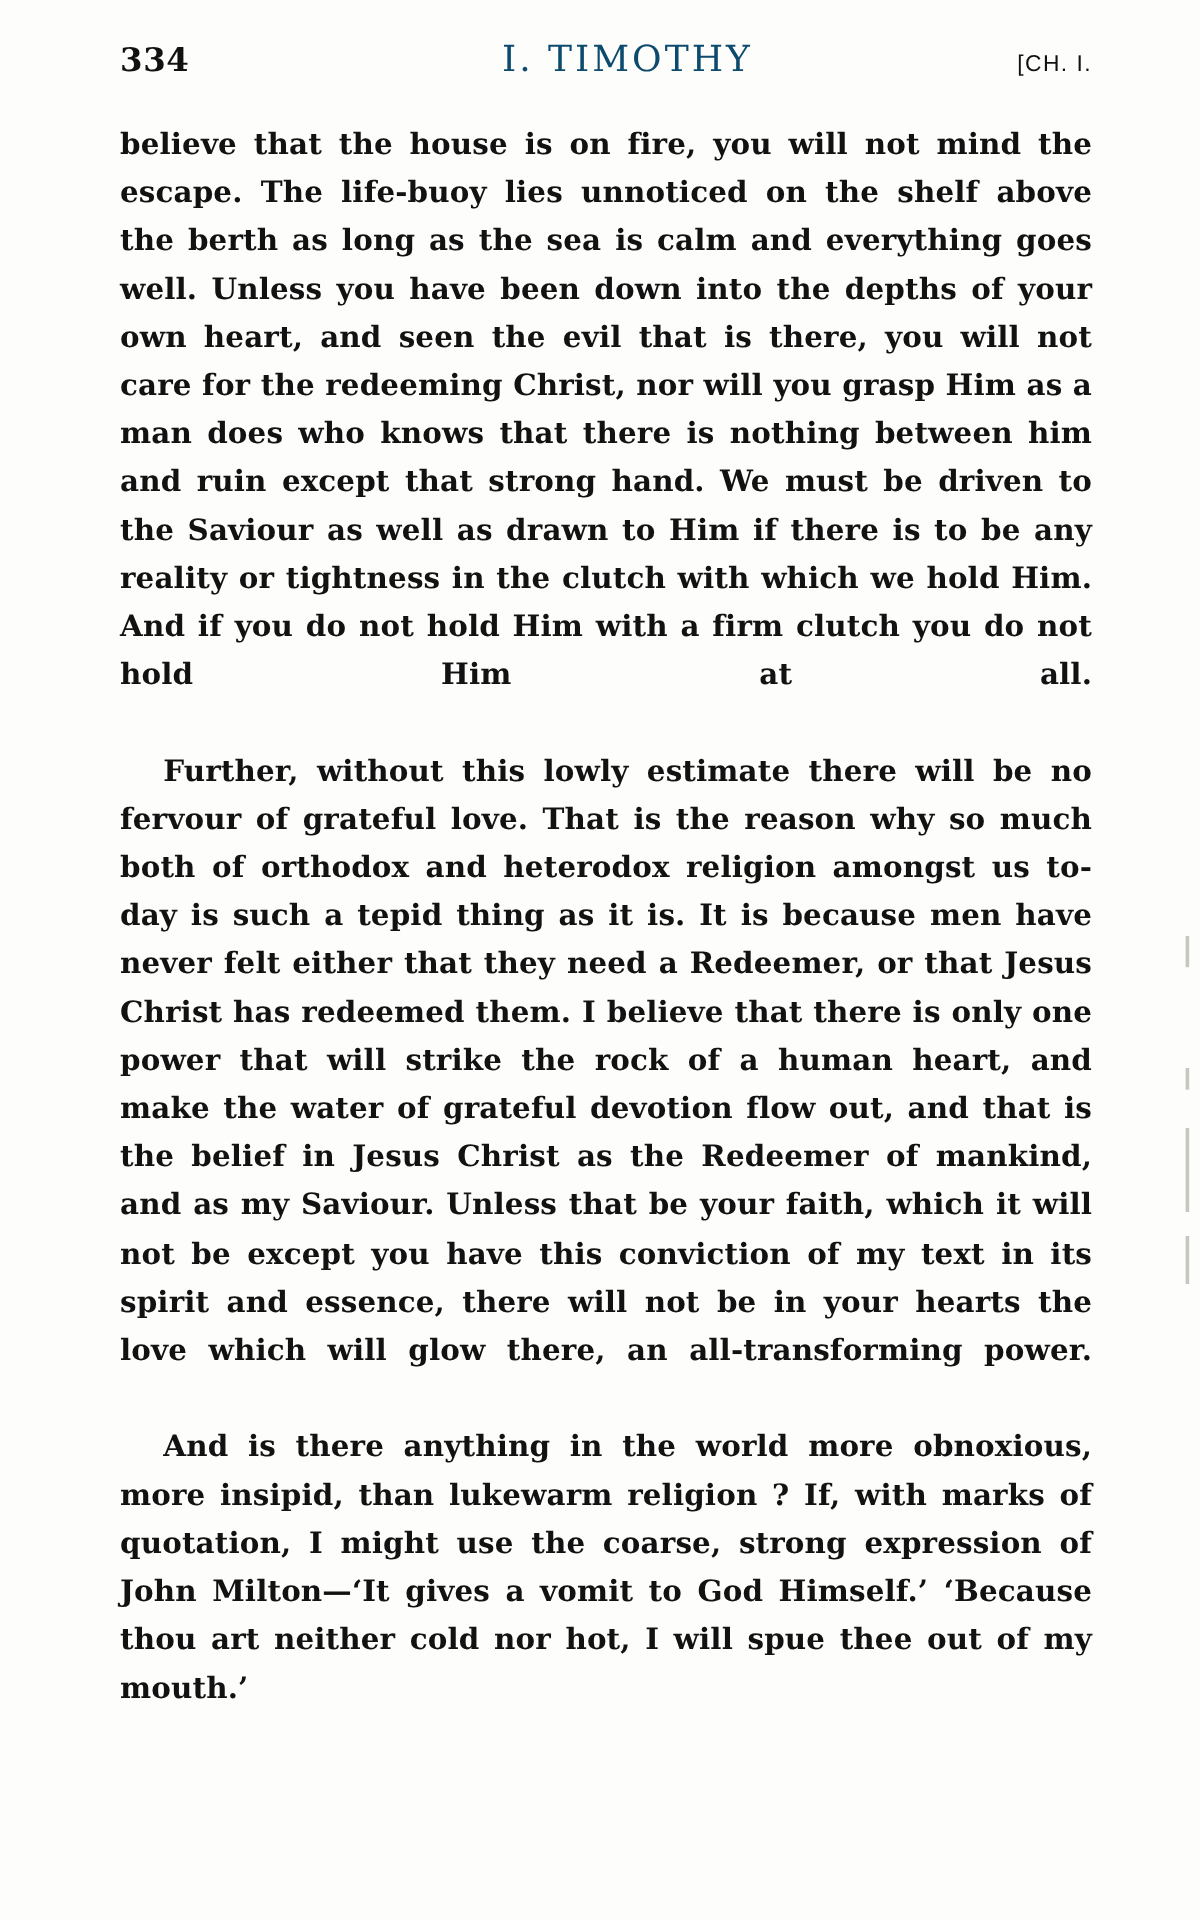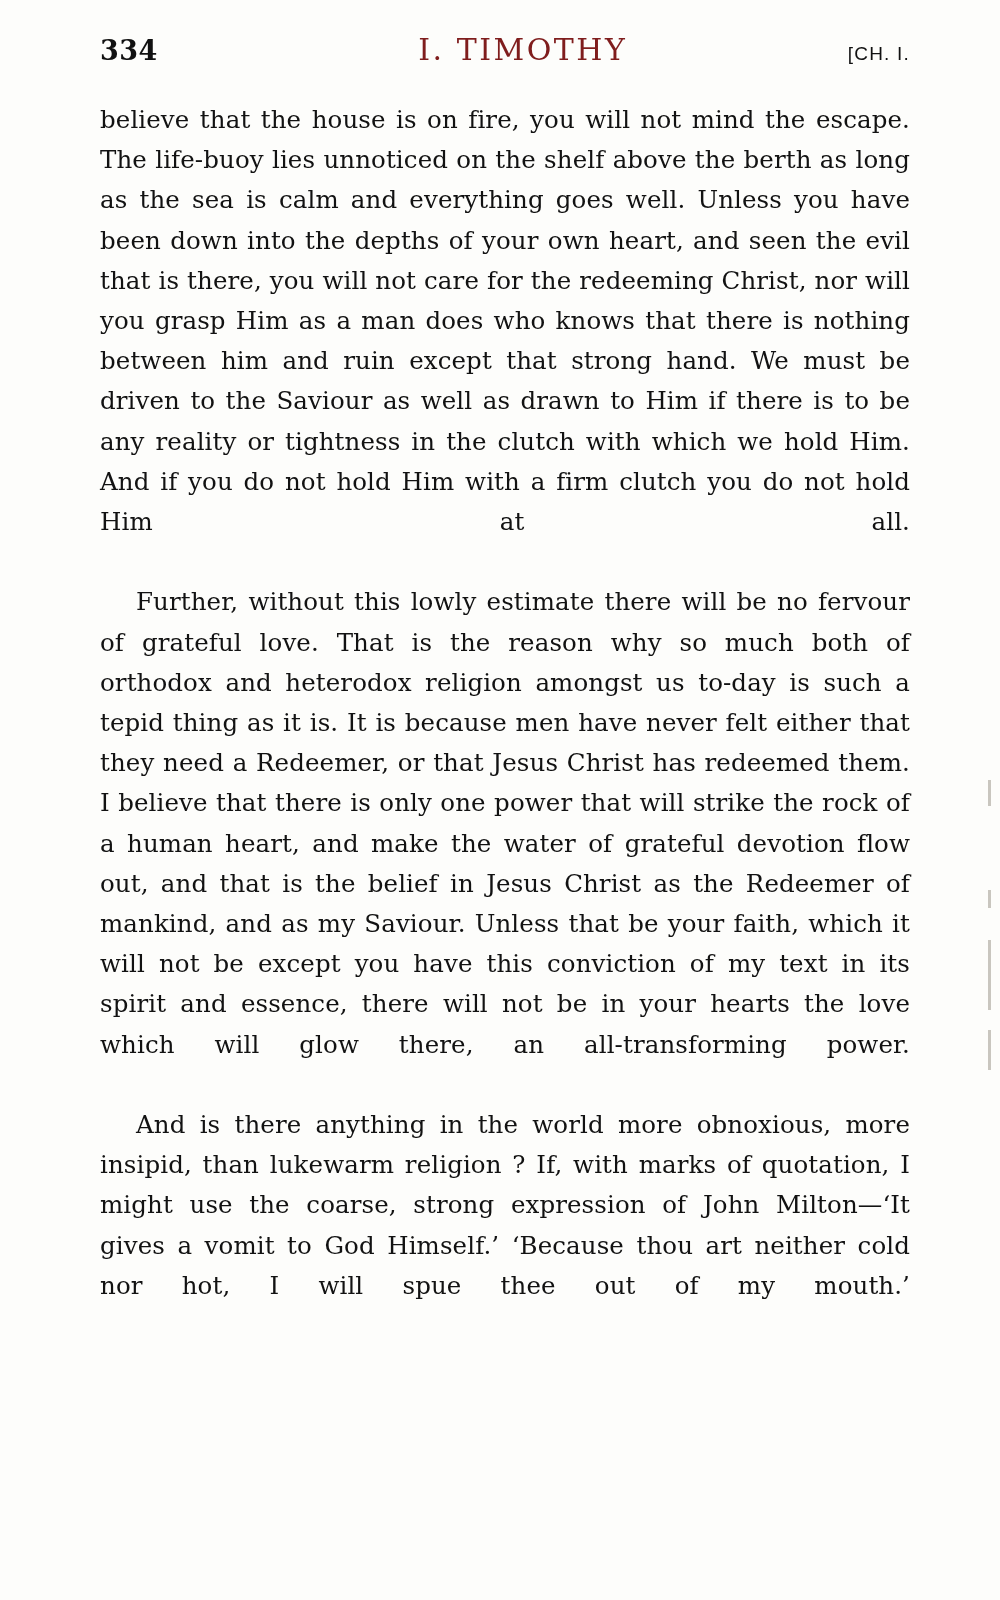--- a/index.html
+++ b/index.html
@@ -36,21 +36,21 @@
     font-family: "DejaVu Serif", serif;
     font-weight: 700;
     font-size: 27px;
     letter-spacing: 0.5px;
     color: #111;
   }
   .head-title {
     font-family: "DejaVu Serif", serif;
     font-size: 30px;
     letter-spacing: 2.5px;
-    color: #7f1d1d;
+    color: #0c4a6e;
     margin-left: 40px;
   }
   .head-ref {
     font-family: Liberation Sans, sans-serif;
     font-size: 19px;
     letter-spacing: 1.2px;
     color: #111;
   }
   .body-col {
     position: absolute;
@@ -59,21 +59,21 @@
     width: 810px;
   }
   p.para {
     margin: 0 0 0 0;
     font-family: "DejaVu Serif", serif;
     font-size: 24.5px;
     line-height: 40.2px;
     text-align: justify;
     text-justify: inter-word;
     color: #121212;
-    font-weight: 400;
+    font-weight: 700;
     letter-spacing: 0.1px;
   }
   p.para + p.para {
     margin-top: 0px;
   }
   p.indent {
     text-indent: 36px;
   }
   
   p.para::after {

